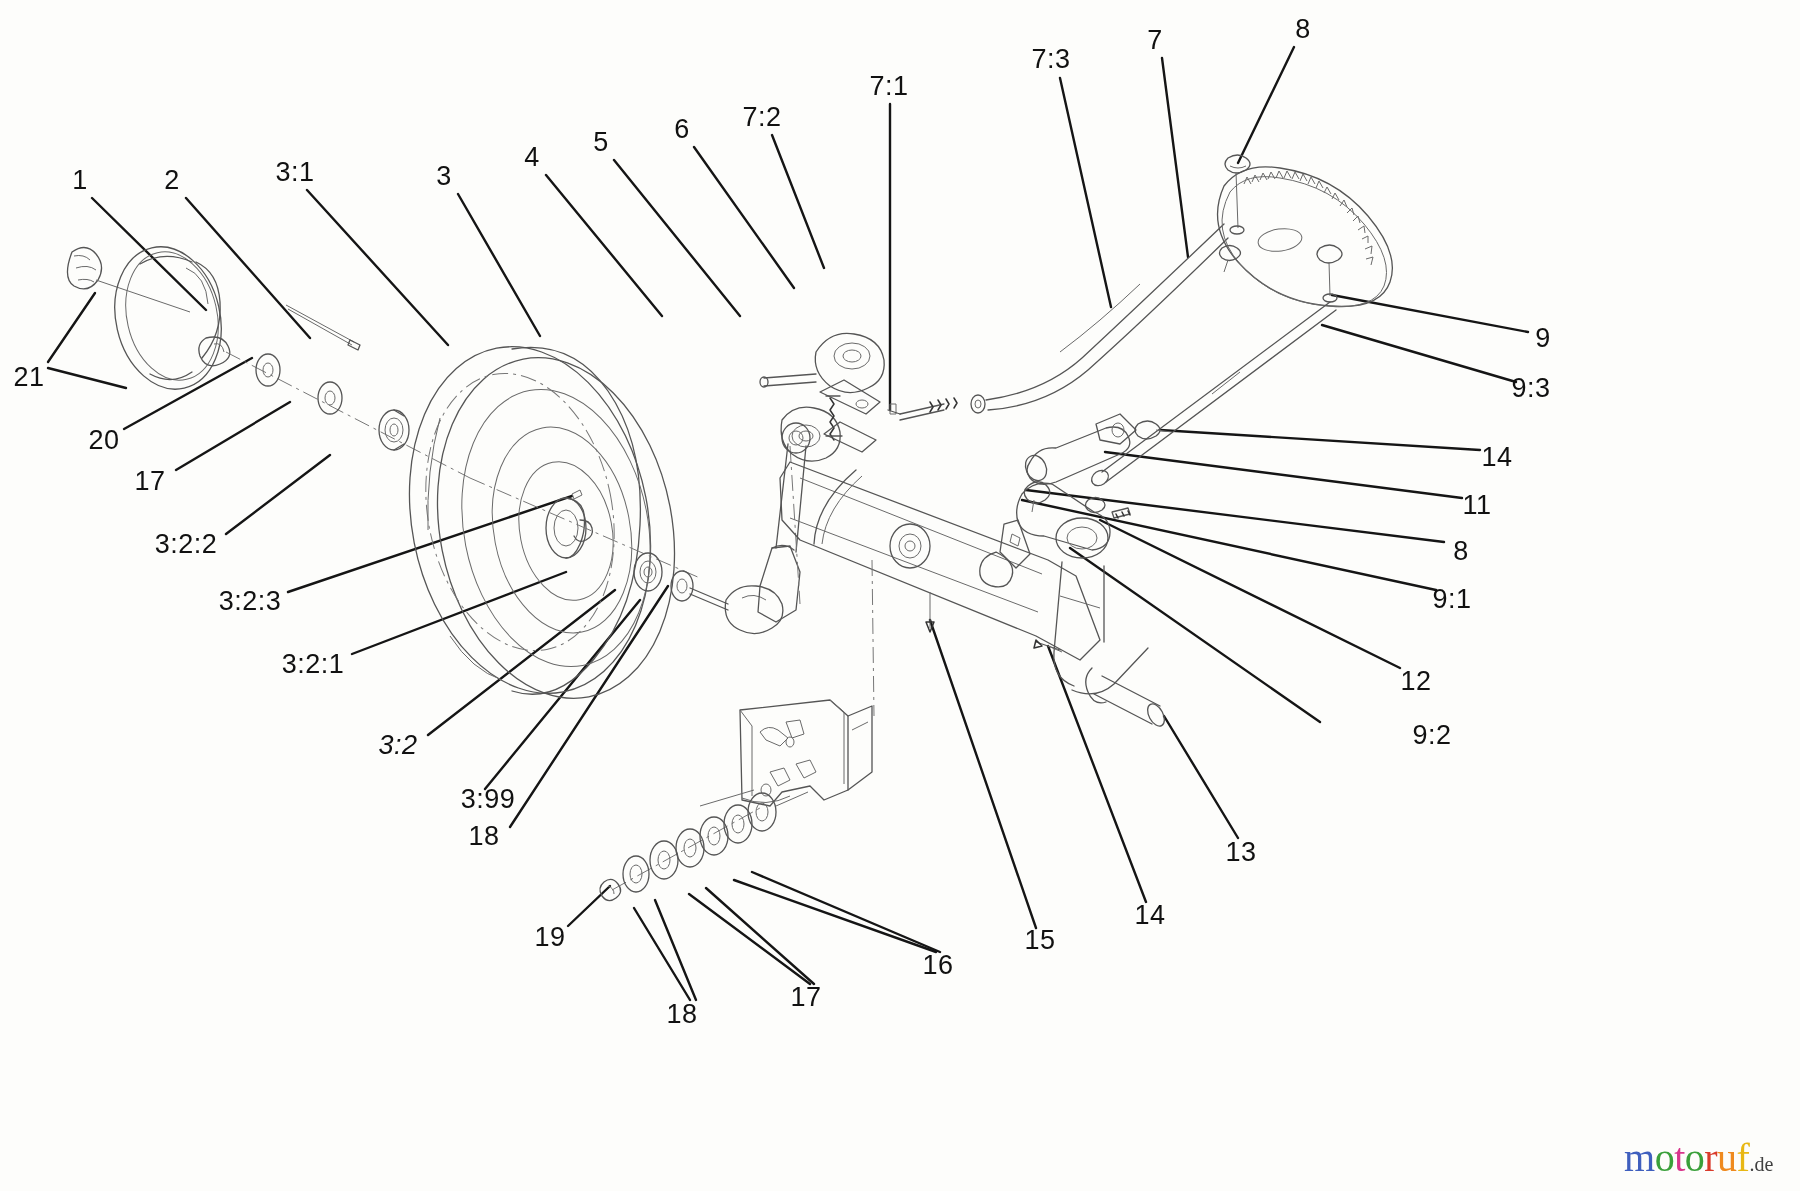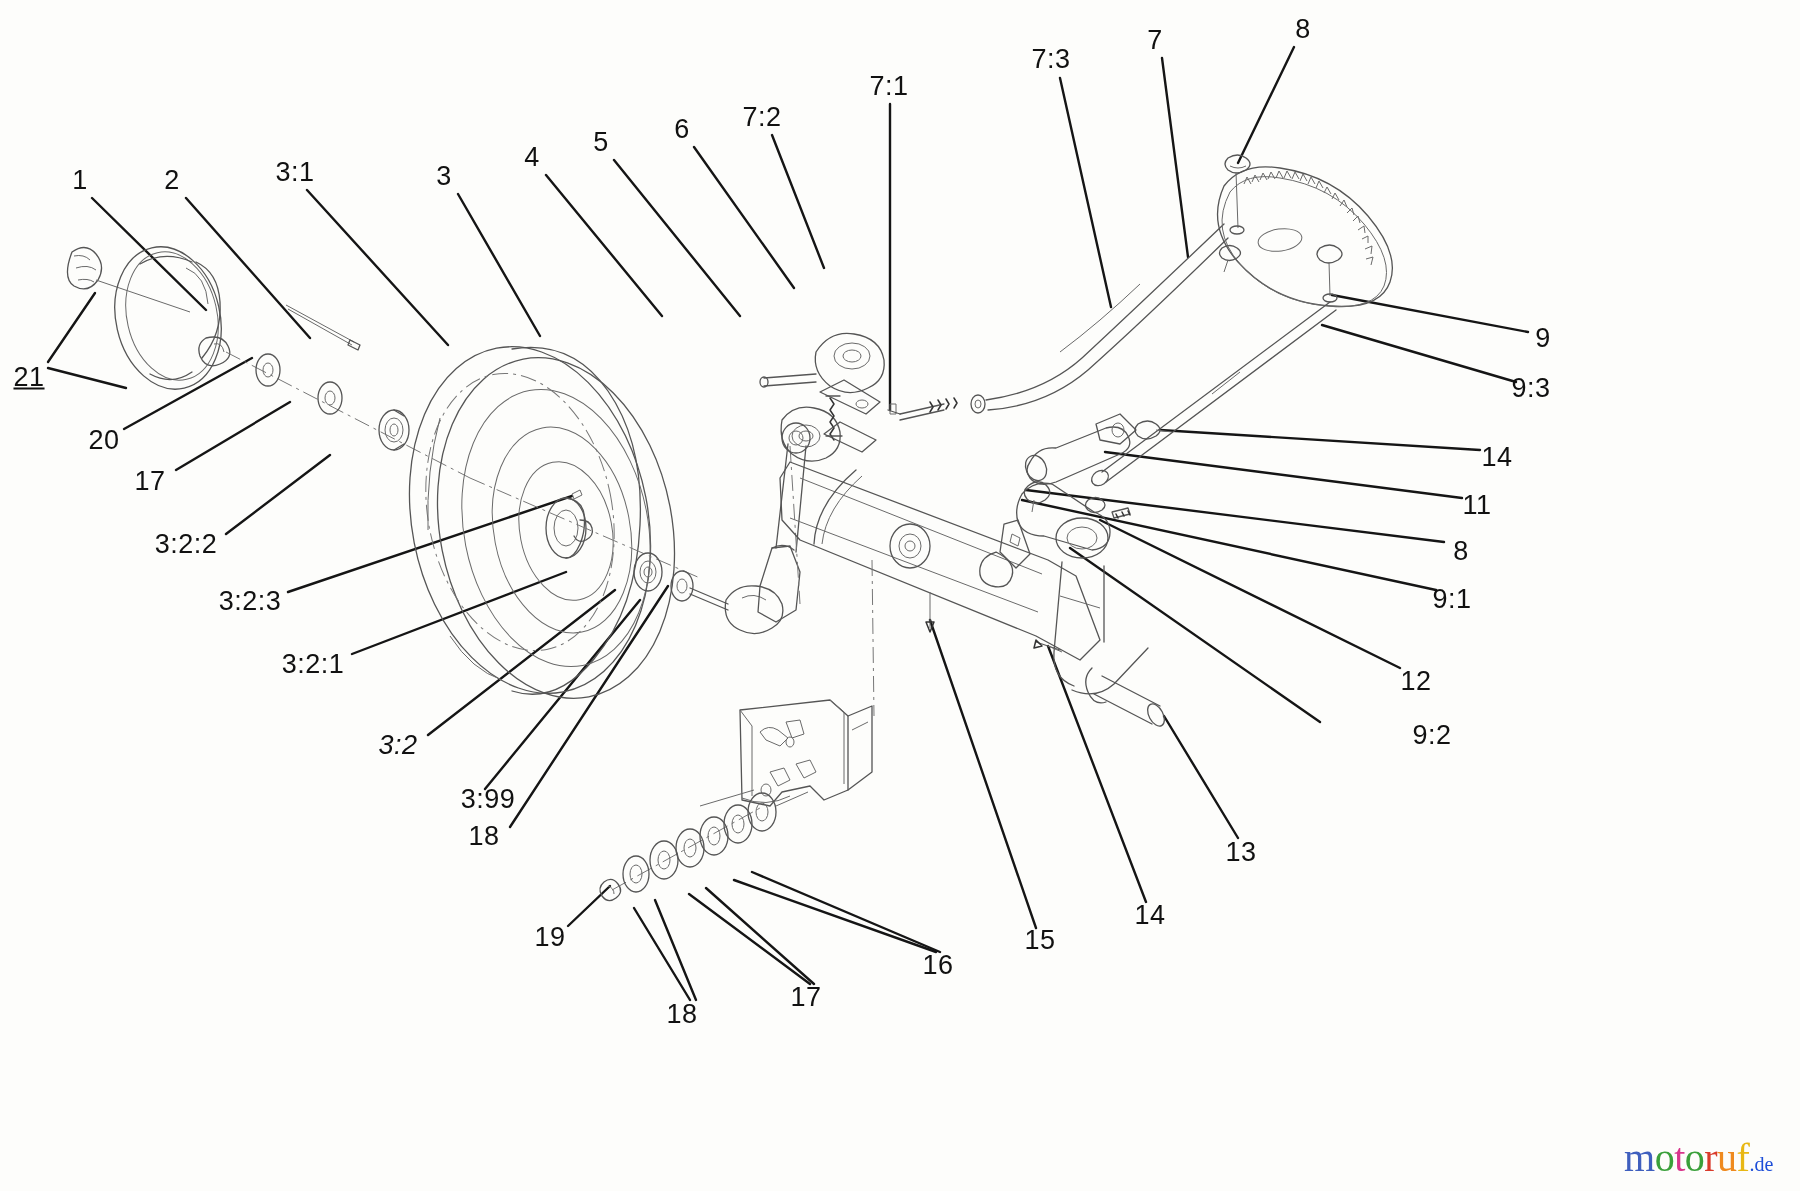--- a/index.html
+++ b/index.html
@@ -42,21 +42,21 @@
     top: 1138px;
     font-family: "Liberation Serif", serif;
     font-size: 40px;
     line-height: 1;
     white-space: nowrap;
     letter-spacing: -0.5px;
   }
   #watermark .wm-l { font-weight: 400; }
   #watermark .wm-suffix {
     font-size: 20px;
-    color: #1d4ed8;
+    color: #404040;
     letter-spacing: 0;
   }
 </style>
 </head>
 <body>
 
 <div id="stage">
 
   <svg id="artboard" viewBox="0 0 1800 1191" xmlns="http://www.w3.org/2000/svg">
     <defs>
@@ -407,21 +407,21 @@
       <div class="callout" style="left: 295px; top: 172px;">3:1</div>
       <div class="callout" style="left: 444px; top: 176px;">3</div>
       <div class="callout" style="left: 532px; top: 157px;">4</div>
       <div class="callout" style="left: 601px; top: 142px;">5</div>
       <div class="callout" style="left: 682px; top: 129px;">6</div>
       <div class="callout" style="left: 762px; top: 117px;">7:2</div>
       <div class="callout" style="left: 889px; top: 86px;">7:1</div>
       <div class="callout" style="left: 1051px; top: 59px;">7:3</div>
       <div class="callout" style="left: 1155px; top: 40px;">7</div>
       <div class="callout" style="left: 1303px; top: 29px;">8</div>
-      <div class="callout" style="left: 29px; top: 377px; text-decoration: underline;">21</div>
+      <div class="callout" style="left: 29px; top: 377px;">21</div>
       <div class="callout" style="left: 104px; top: 440px;">20</div>
       <div class="callout" style="left: 150px; top: 481px;">17</div>
       <div class="callout" style="left: 186px; top: 544px;">3:2:2</div>
       <div class="callout" style="left: 250px; top: 601px;">3:2:3</div>
       <div class="callout" style="left: 313px; top: 664px;">3:2:1</div>
       <div class="callout" style="left: 398px; top: 745px; font-style: italic;">3:2</div>
       <div class="callout" style="left: 456px; top: 799px; margin-left: 32px;">3:99</div>
       <div class="callout" style="left: 484px; top: 836px;">18</div>
       <div class="callout" style="left: 550px; top: 937px;">19</div>
       <div class="callout" style="left: 682px; top: 1014px;">18</div>

